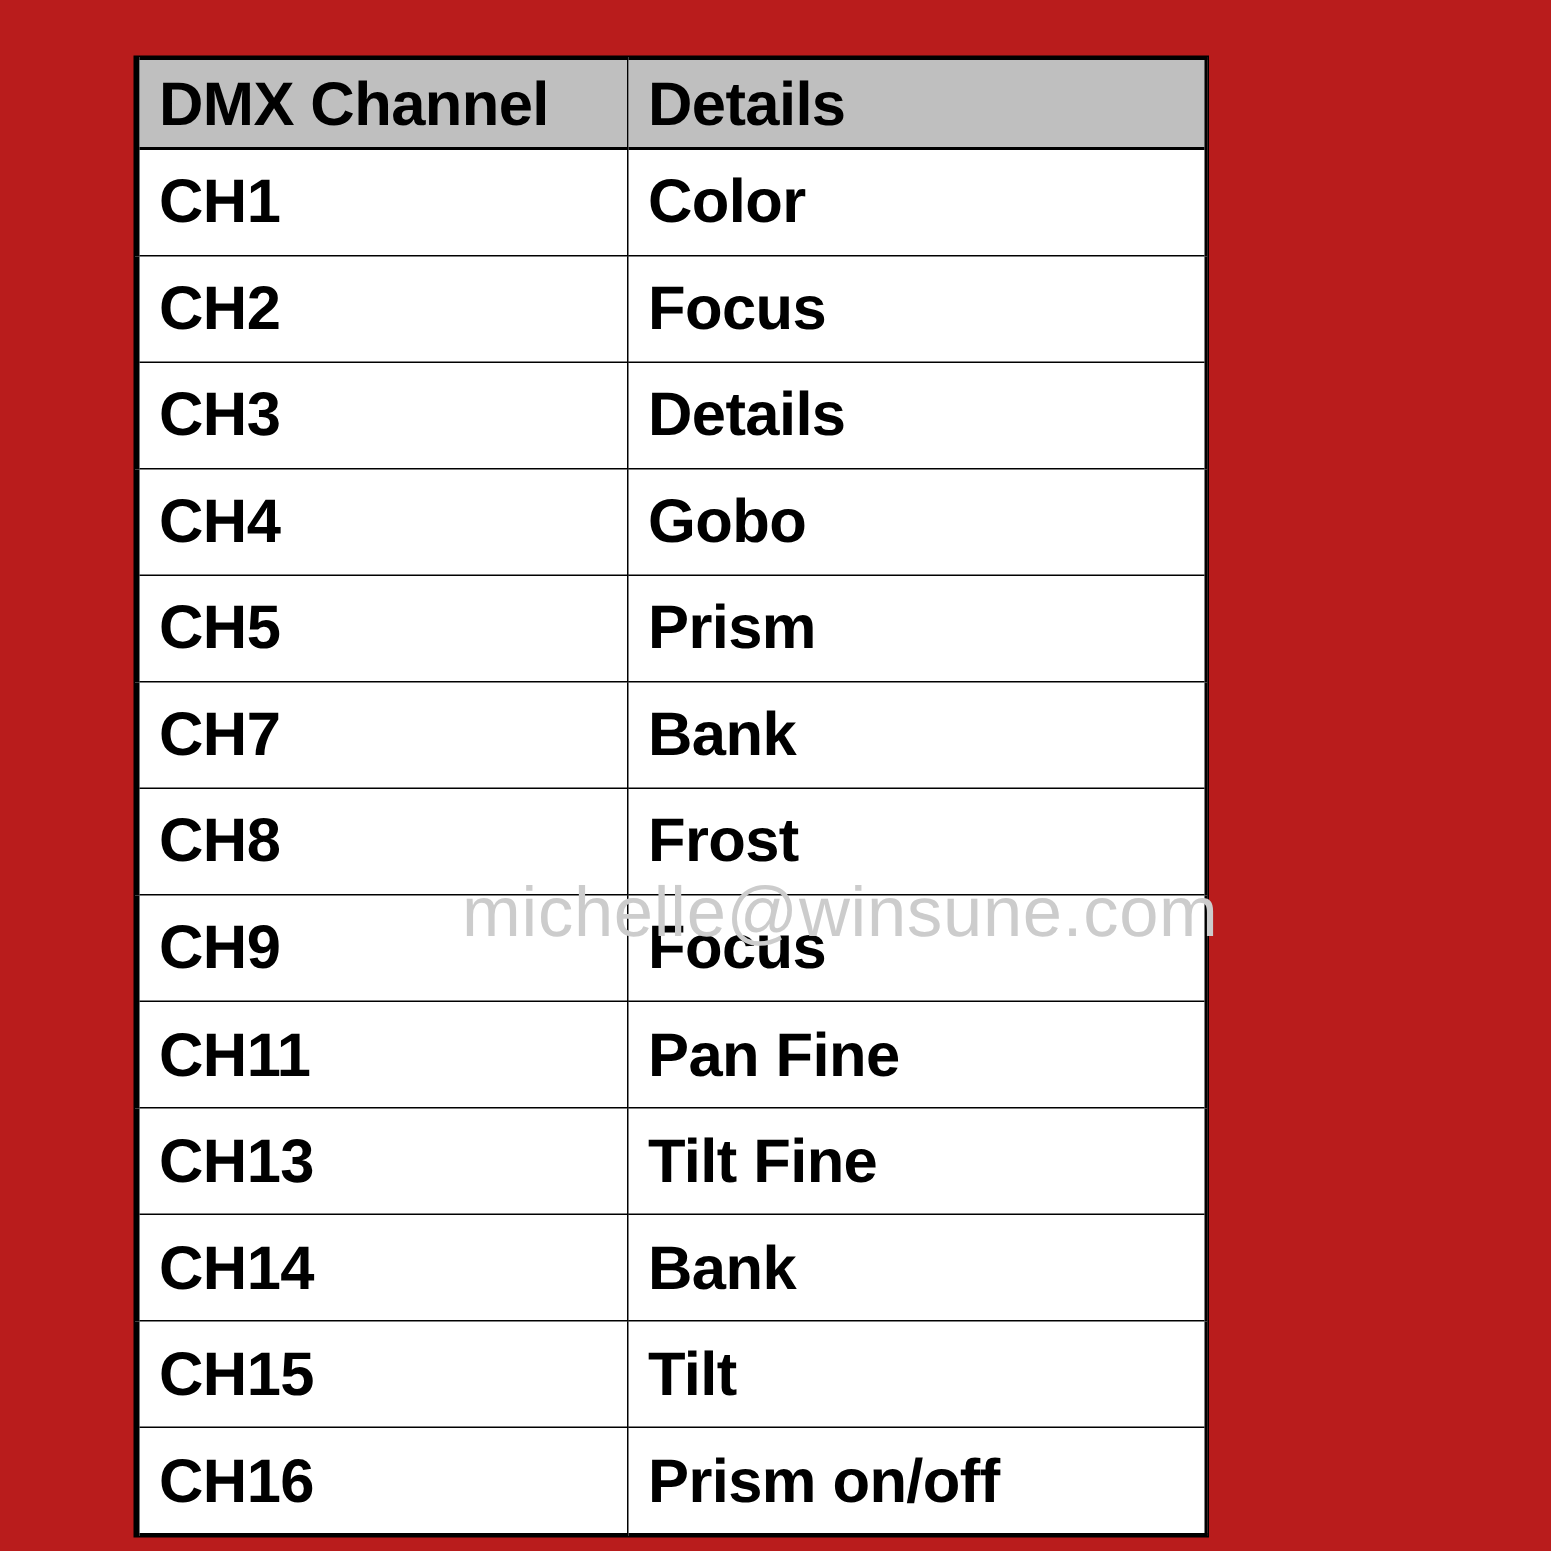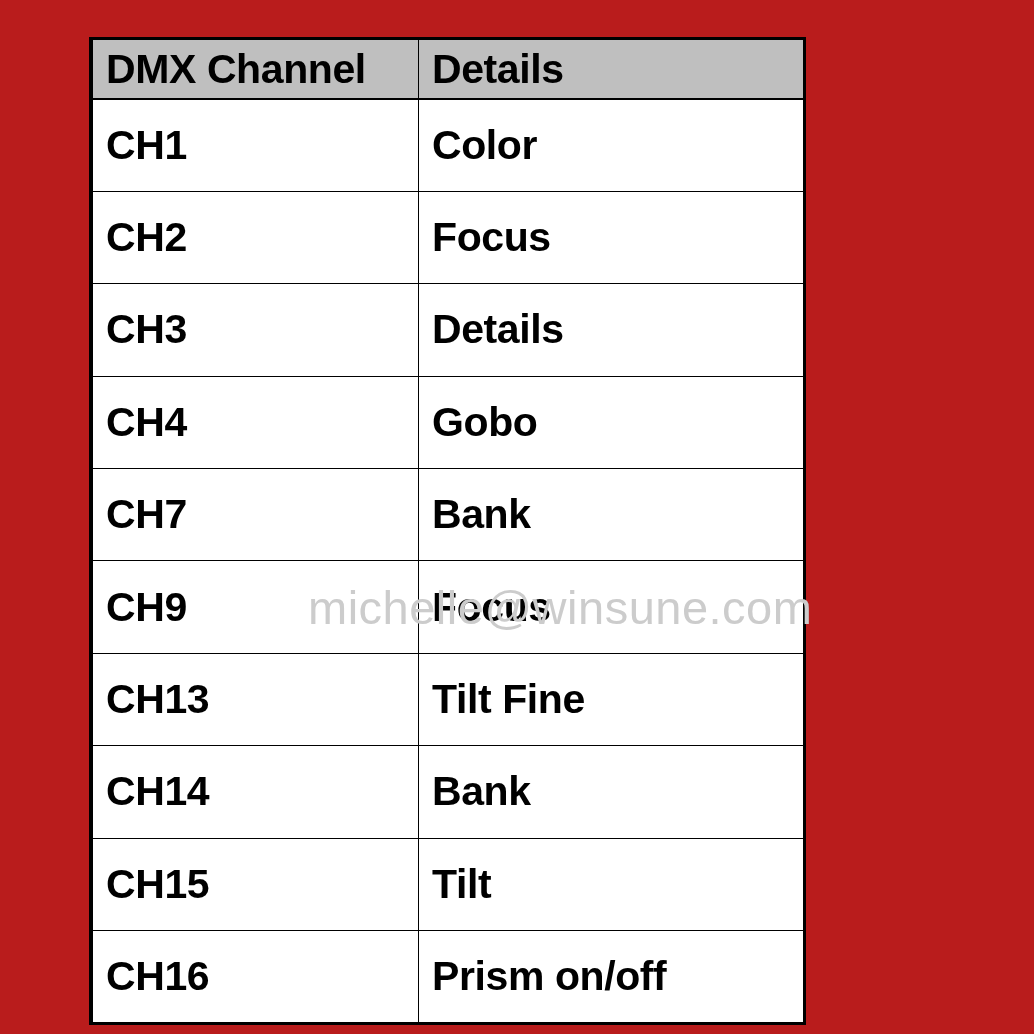--- a/index.html
+++ b/index.html
@@ -131,26 +131,38 @@
           </tr>
           <tr>
             <td>CH3</td>
             <td>Details</td>
           </tr>
           <tr>
             <td>CH4</td>
             <td>Gobo</td>
           </tr>
           <tr>
+            <td>CH5</td>
+            <td>Prism</td>
+          </tr>
+          <tr>
             <td>CH7</td>
             <td>Bank</td>
           </tr>
           <tr>
+            <td>CH8</td>
+            <td>Frost</td>
+          </tr>
+          <tr>
             <td>CH9</td>
             <td>Focus</td>
+          </tr>
+          <tr>
+            <td>CH11</td>
+            <td>Pan Fine</td>
           </tr>
           <tr>
             <td>CH13</td>
             <td>Tilt Fine</td>
           </tr>
           <tr>
             <td>CH14</td>
             <td>Bank</td>
           </tr>
           <tr>

